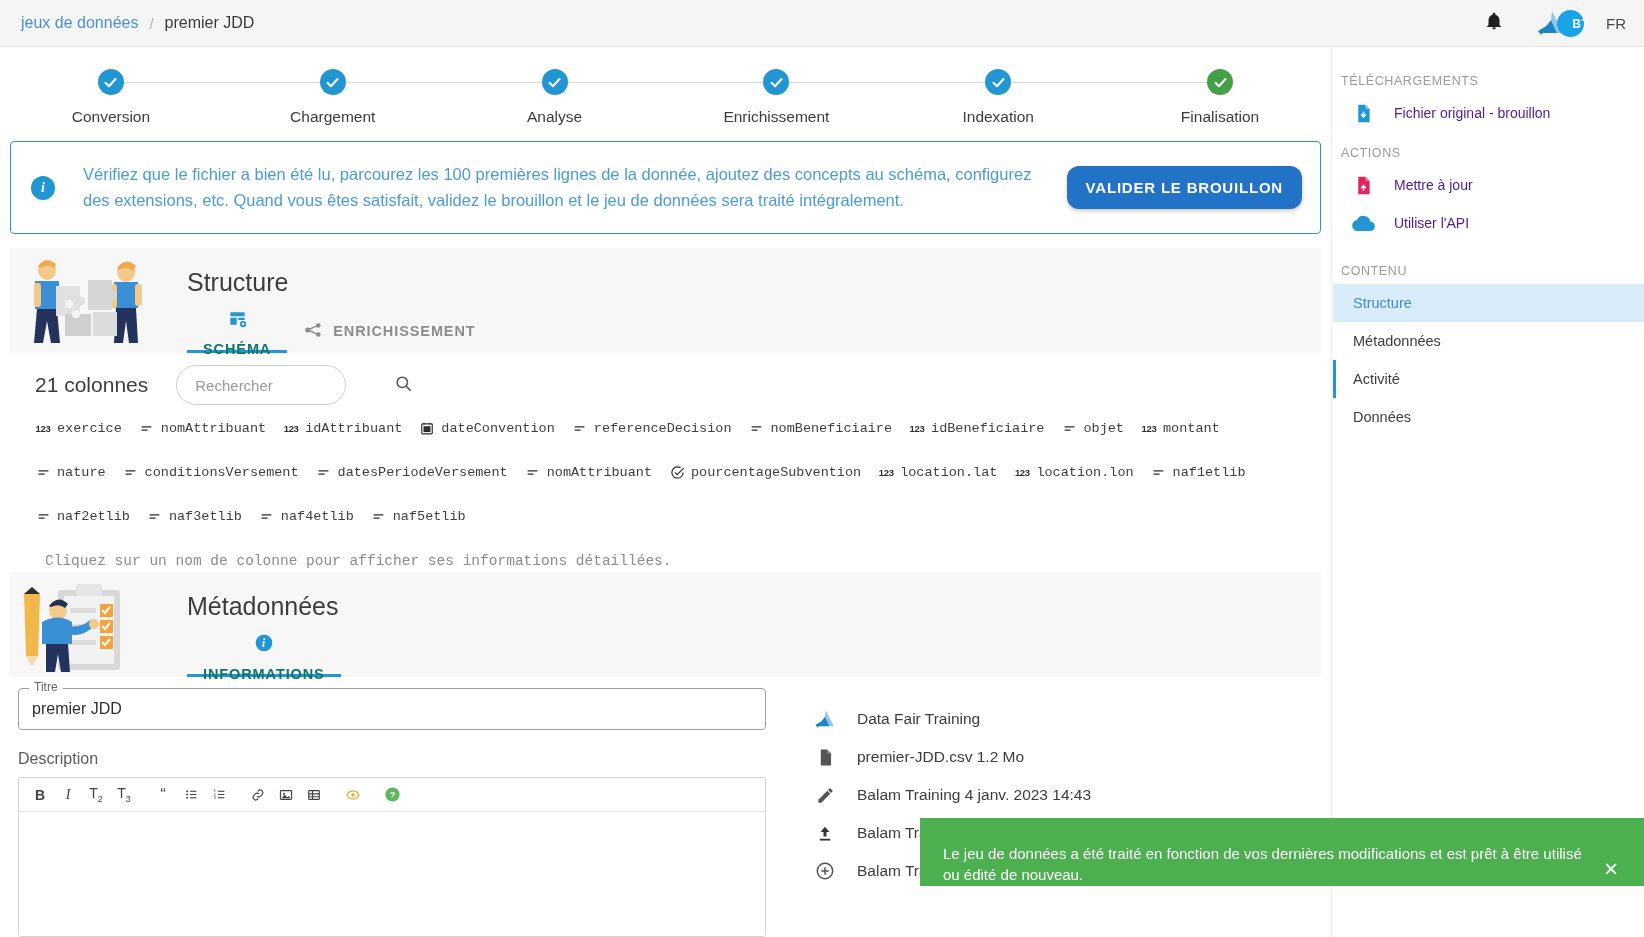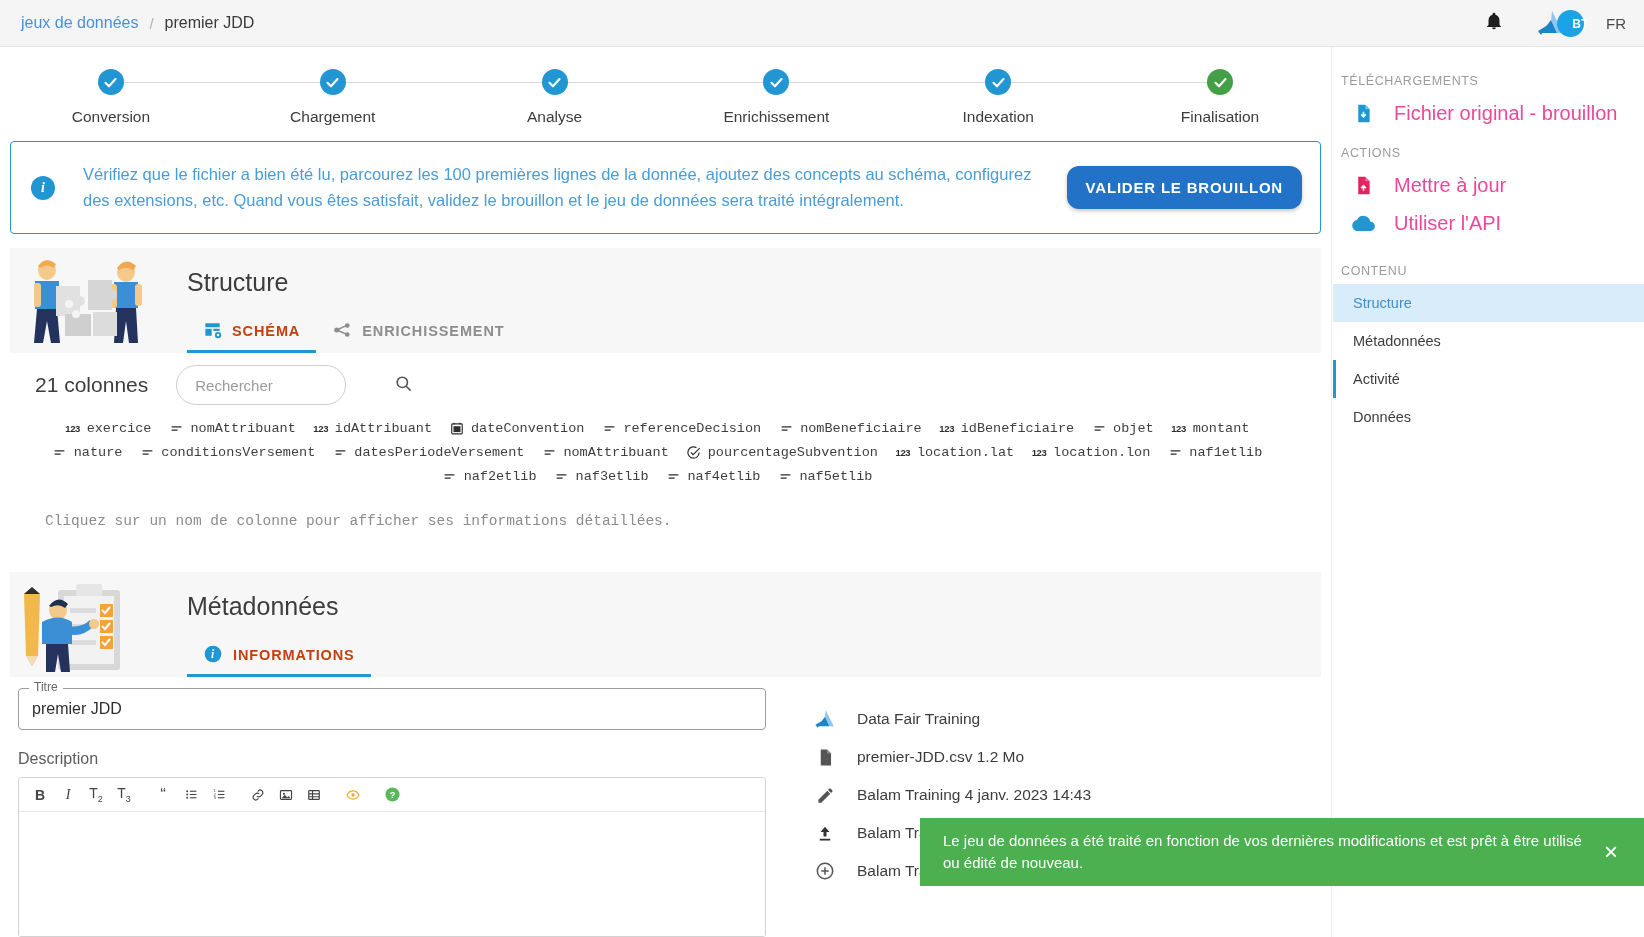--- a/index.html
+++ b/index.html
@@ -89,37 +89,37 @@
   #metadata-head { top: 572px; }
   .card-illus { width: 155px; height: 105px; position: relative; flex: 0 0 auto; }
   .card-body-col { flex: 1; display: flex; flex-direction: column; height: 105px; padding-left: 22px; }
   .card-title { font-size: 25px; color: #3d3d3d; font-weight: normal; margin-top: 20px; }
   .tabs { display: flex; align-items: flex-end; margin-top: auto; height: 44px; }
   .tab {
     display: flex; align-items: center; gap: 10px; height: 44px;
     padding: 0 16px; font-size: 14.5px; font-weight: bold; letter-spacing: .9px;
     cursor: pointer; color: #8d8d8d;
   }
-  .tab.active { color: #c2410c; box-shadow: inset 0 -3px 0 #2196d3; }
+  .tab.active { color: #0f766e; box-shadow: inset 0 -3px 0 #2196d3; flex-direction: column; }
 
   
   .cols-section { position: absolute; top: 365px; left: 10px; width: 1311px; }
   .cols-top { display: flex; align-items: center; padding-left: 25px; }
   .cols-count { font-size: 21px; color: #3d3d3d; }
   .search-box {
     margin-left: 28px; width: 170px; height: 40px; border: 1px solid #cfcfcf;
     border-radius: 22px; display: flex; align-items: center; padding: 0 14px 0 18px;
   }
   .search-box input {
     border: none; outline: none; background: transparent; flex: 1;
     font-size: 15px; color: #000000; font-family: "Liberation Sans", sans-serif;
   }
   .search-box input::placeholder { color: #9a9a9a; }
   .chips {
-    display: flex; flex-wrap: wrap; padding: 12px 25px 0 25px; gap: 2px 0; justify-content: center;
+    display: flex; flex-wrap: wrap; padding: 12px 25px 0 25px; gap: 22px 0;
   }
   .chip {
     display: inline-flex; align-items: center; gap: 6px; margin-right: 17px;
     font-size: 13.5px; color: #3f3f3f; cursor: pointer; height: 22px;
     font-family: "Liberation Mono", monospace;
   }
   .chip-ic { width: 16px; height: 16px; display: flex; align-items: center; justify-content: center; flex: 0 0 auto; }
   .ic-num { font-size: 9.5px; font-weight: bold; color: #2d2d2d; letter-spacing: -.3px; font-family: "Liberation Sans", sans-serif; }
   .cols-hint { padding: 26px 0 0 35px; font-size: 14.5px; color: #8c8c8c; font-family: Liberation Mono, monospace; }
 
@@ -164,33 +164,33 @@
     position: absolute; top: 47px; left: 1331px; width: 313px; height: 890px;
     background: #fff; border-left: 1px solid #ececec; padding-top: 27px;
   }
   .side-head {
     font-size: 12.5px; color: #9b9b9b; letter-spacing: .6px; padding-left: 9px; margin-bottom: 6px;
   }
   .side-item {
     display: flex; align-items: center; height: 38px; padding-left: 16px; cursor: pointer;
   }
   .side-ic { width: 30px; display: flex; align-items: center; justify-content: center; flex: 0 0 auto; }
-  .side-tx { font-size: 20px; color: #ec4899; padding-left: 16px; }
+  .side-tx { font-size: 14px; color: #4c1d95; padding-left: 16px; }
   .nav-item {
     height: 38px; display: flex; align-items: center; padding-left: 17px;
     font-size: 14.5px; color: #3c3c3c; cursor: pointer; border-left: 3px solid transparent;
     margin-left: 1px;
   }
   .nav-item.active { background: #d9ecfa; color: #3f8fd0; }
   .nav-item.marked { border-left-color: #2196d3; }
 
   
   .toast {
     position: absolute; left: 920px; top: 818px; width: 724px; height: 68px;
-    background: #4caf50; display: flex; align-items: center; padding: 0 16px 0 23px;
+    background: #4caf50; display: flex; align-items: flex-end; padding: 0 16px 0 23px;
     color: #fff;
   }
   .toast-tx { flex: 1; font-size: 15px; line-height: 1.45; }
   .toast-close {
     width: 34px; height: 34px; display: flex; align-items: center; justify-content: center;
     cursor: pointer; font-size: 24px; color: #fff; flex: 0 0 auto;
   }
 </style>
 </head>
 <body>

